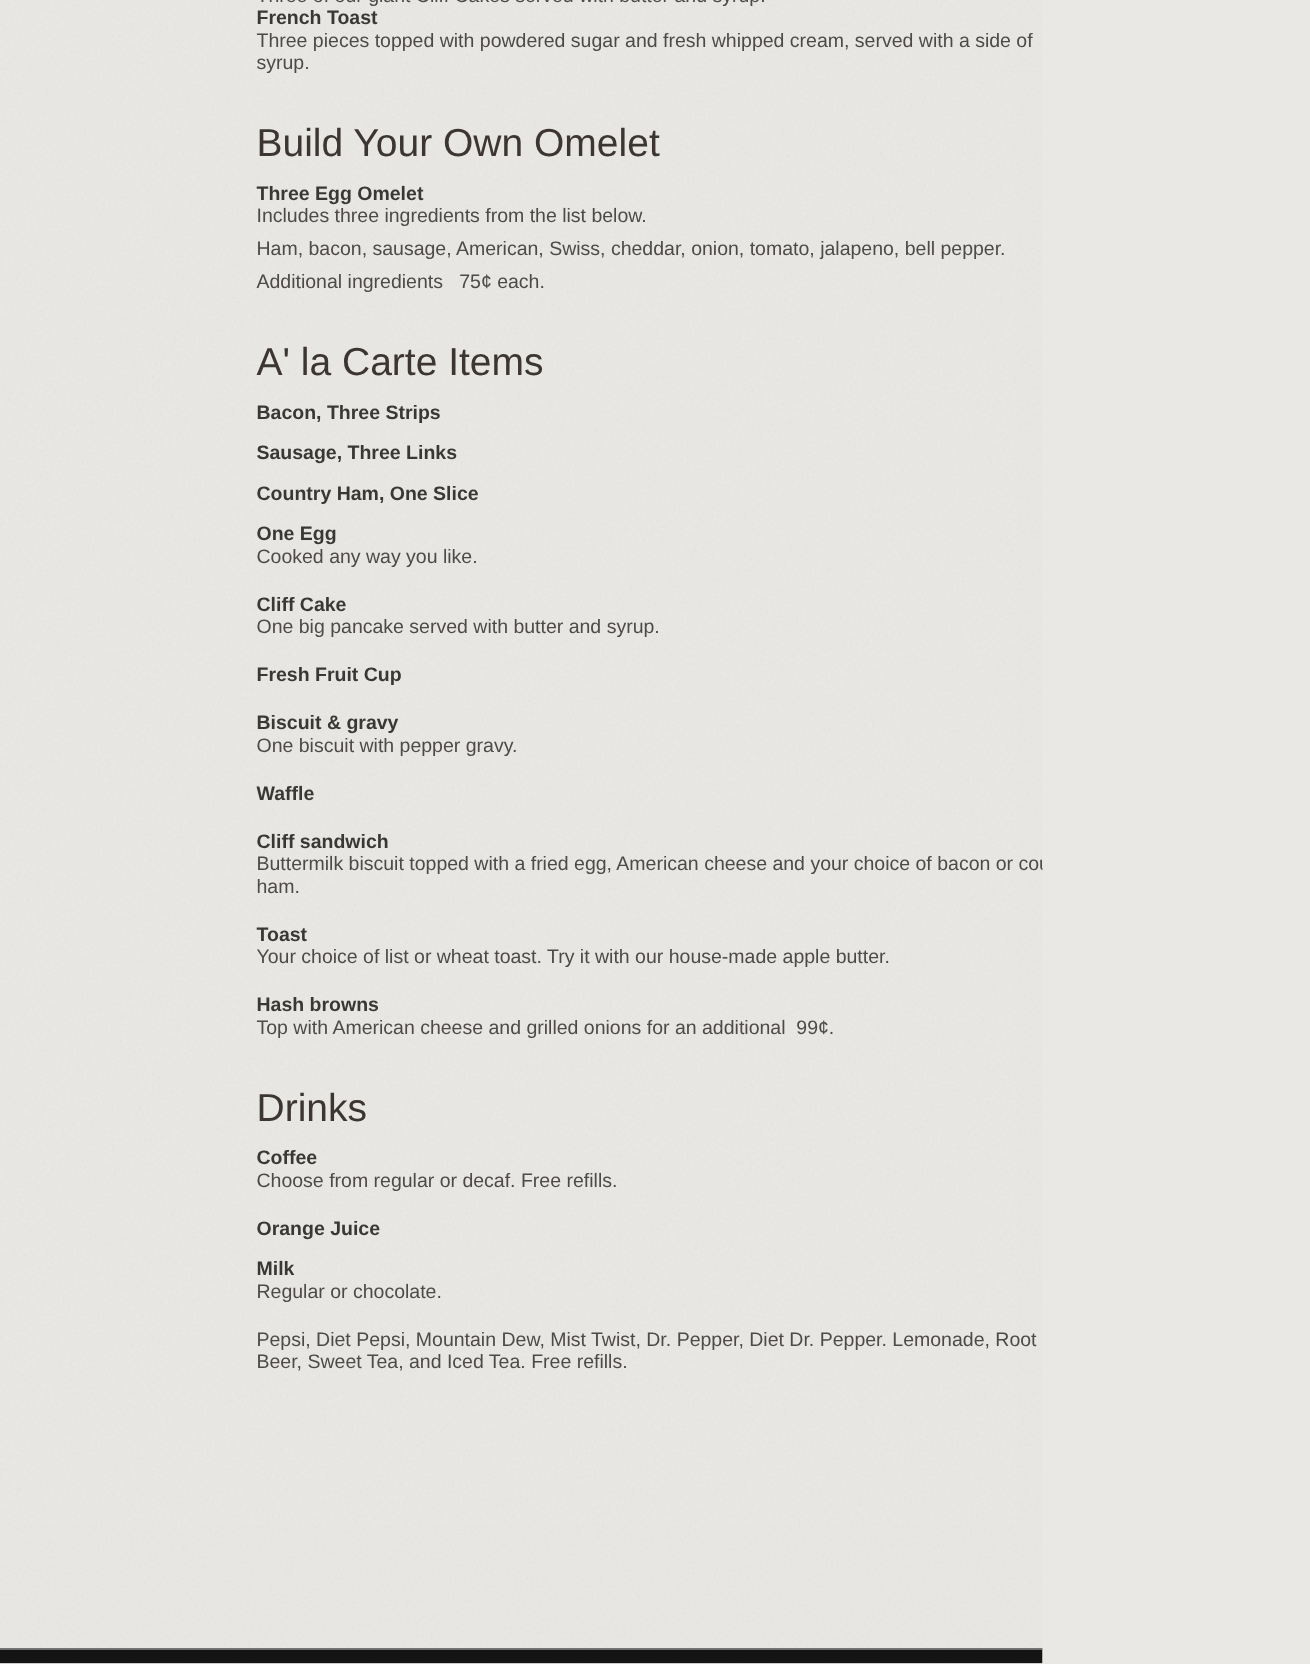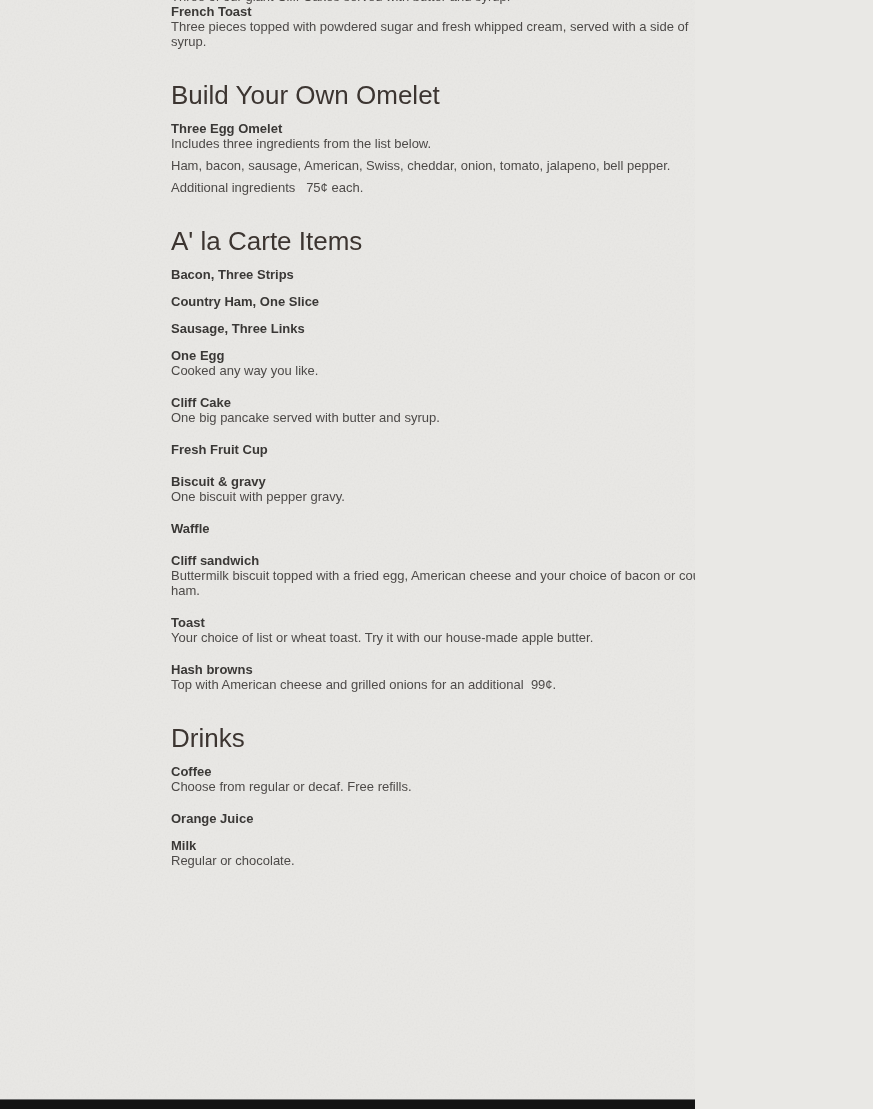--- a/index.html
+++ b/index.html
@@ -85,24 +85,24 @@
         <div class="item-name">Three Egg Omelet</div>
         <p class="desc">Includes three ingredients from the list below.</p>
         <p class="desc">Ham, bacon, sausage, American, Swiss, cheddar, onion, tomato, jalapeno, bell pepper.</p>
         <p class="desc">Additional ingredients   75¢ each.</p>
       </div>
       <h2>A' la Carte Items</h2>
       <div class="item">
         <div class="item-name">Bacon, Three Strips</div>
       </div>
       <div class="item">
-        <div class="item-name">Country Ham, One Slice</div>
+        <div class="item-name">Sausage, Three Links</div>
       </div>
       <div class="item">
-        <div class="item-name">Sausage, Three Links</div>
+        <div class="item-name">Country Ham, One Slice</div>
       </div>
       <div class="item has-desc">
         <div class="item-name">One Egg</div>
         <p class="desc">Cooked any way you like.</p>
       </div>
       <div class="item has-desc">
         <div class="item-name">Cliff Cake</div>
         <p class="desc">One big pancake served with butter and syrup.</p>
       </div>
       <div class="item has-desc">
@@ -133,17 +133,18 @@
         <p class="desc">Choose from regular or decaf. Free refills.</p>
       </div>
       <div class="item">
         <div class="item-name">Orange Juice</div>
       </div>
       <div class="item has-desc">
         <div class="item-name">Milk</div>
         <p class="desc">Regular or chocolate.</p>
       </div>
       <div class="item has-desc">
+        <p class="desc">Pepsi, Diet Pepsi, Mountain Dew, Mist Twist, Dr. Pepper, Diet Dr. Pepper. Lemonade, Root Beer, Sweet Tea, and Iced Tea. Free refills.</p>
       </div>
     </div>
 
   <div class="bottom-bar"></div>
 </div>
 
 </body></html>

